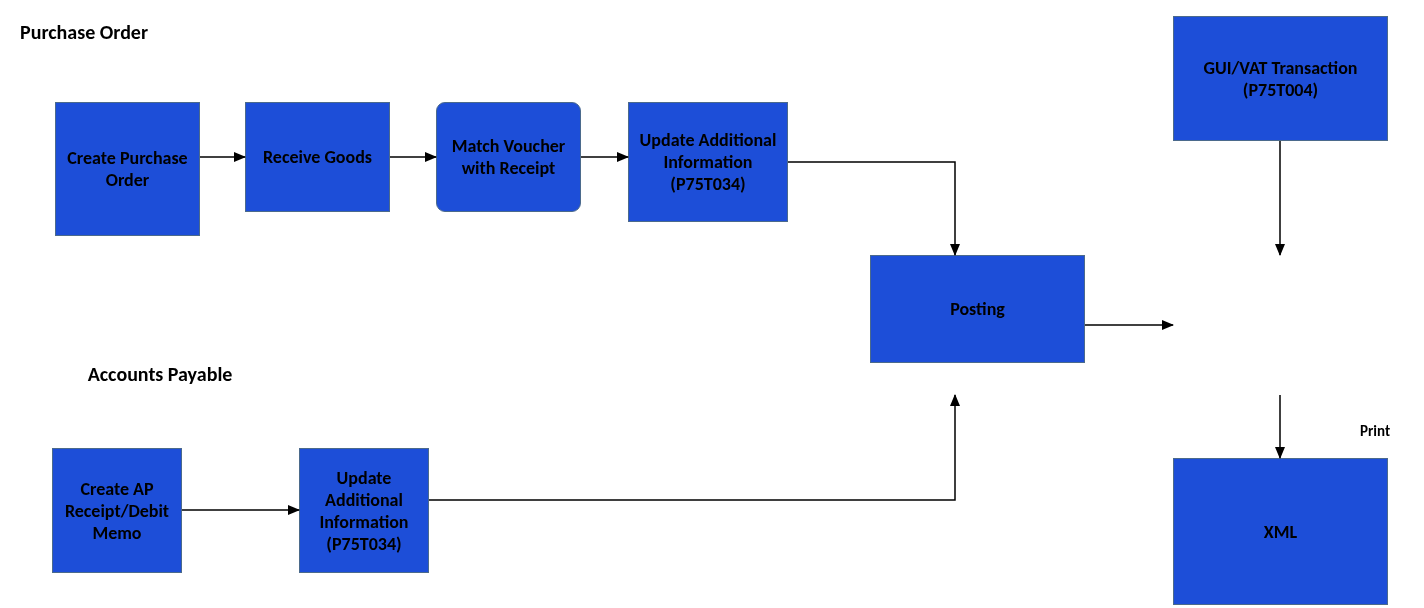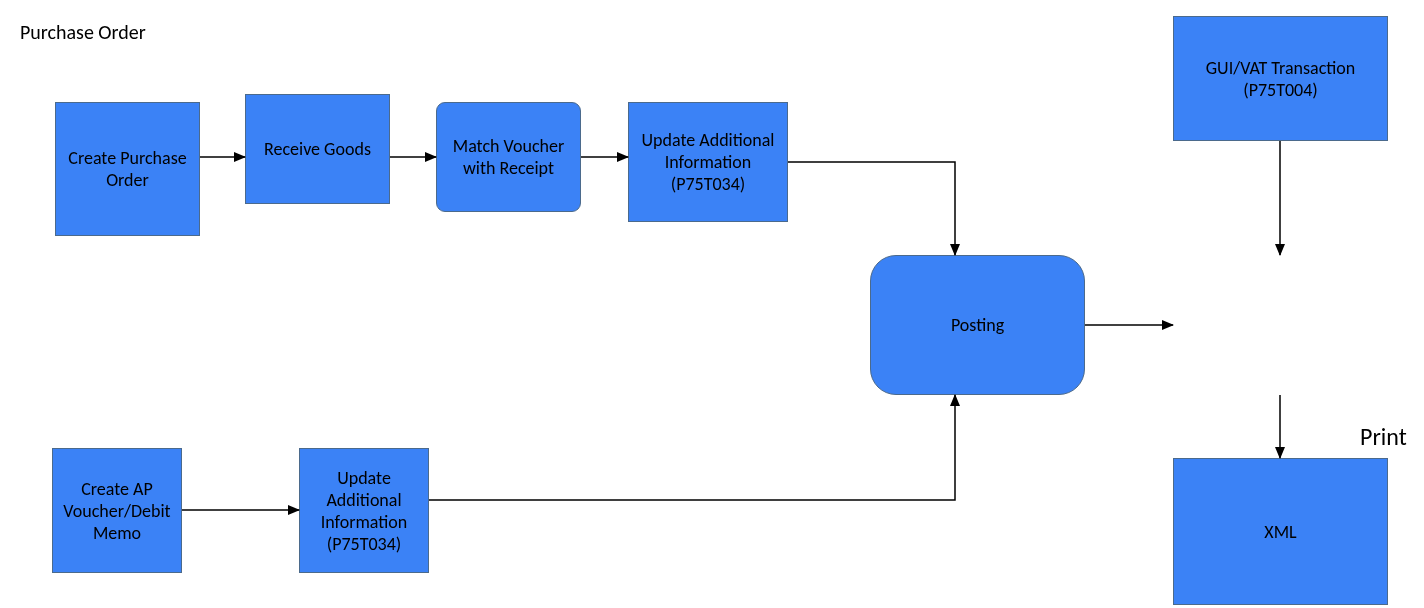--- a/index.html
+++ b/index.html
@@ -7,74 +7,76 @@
     padding: 0;
     background: #ffffff;
     font-family: "Calibri", "Segoe UI", Arial, sans-serif;
     font-size: 18px;
     color: #000;
   }
   .canvas {
     position: relative;
     width: 1424px;
     height: 608px;
+    font-weight: bold;
   }
   .section-title {
     position: absolute;
     font-size: 20px;
     line-height: 24px;
     text-align: left;
   }
   .box {
     position: absolute;
-    background: #3b82f6;
+    background: #1d4ed8;
     border: 1.5px solid #4b6a8c;
     display: flex;
     align-items: center;
     justify-content: center;
     text-align: center;
     padding: 4px 8px;
     box-sizing: border-box;
     font-size: 18px;
     line-height: 22px;
   }
   .label {
     position: absolute;
-    font-size: 24px;
+    font-size: 15px;
   }
   svg.arrows {
     position: absolute;
     left: 0;
     top: 0;
     width: 1424px;
     height: 608px;
     pointer-events: none;
   }
 </style>
 </head>
 <body>
 
 <div class="canvas">
 
   <div class="section-title" style="left:20px; top:20px;">Purchase Order</div>
 
+  <div class="section-title" style="left:80px; top:362px; width:160px; text-align:center;">Accounts Payable</div>
 
   <div class="box" style="left:55px;  top:102px; width:145px; height:134px;">Create Purchase Order</div>
 
-  <div class="box" style="left:245px; top:94px; width:145px; height:110px;">Receive Goods</div>
+  <div class="box" style="left:245px; top:102px; width:145px; height:110px;">Receive Goods</div>
 
   <div class="box" style="left:436px; top:102px; width:145px; height:110px;border-radius:9px;">Match Voucher with Receipt</div>
 
   <div class="box" style="left:628px; top:102px; width:160px; height:120px;">Update Additional Information (P75T034)</div>
 
-  <div class="box" style="left:52px;  top:448px; width:130px; height:125px;">Create AP Voucher/Debit Memo</div>
+  <div class="box" style="left:52px;  top:448px; width:130px; height:125px;">Create AP Receipt/Debit Memo</div>
 
   <div class="box" style="left:299px; top:448px; width:130px; height:125px;">Update Additional Information (P75T034)</div>
 
-  <div class="box" style="left:870px; top:255px; width:215px; height:140px;border-radius:26px;">Posting</div>
+  <div class="box" style="left:870px; top:255px; width:215px; height:108px;">Posting</div>
 
   <div class="box" style="left:1173px; top:16px;  width:215px; height:125px;">GUI/VAT Transaction (P75T004)</div>
 
 
   <div class="box" style="left:1173px; top:458px; width:215px; height:147px;">XML</div>
 
   <div class="label" style="left:1360px; top:422px;">Print</div>
 
   <svg class="arrows">
     <defs>

